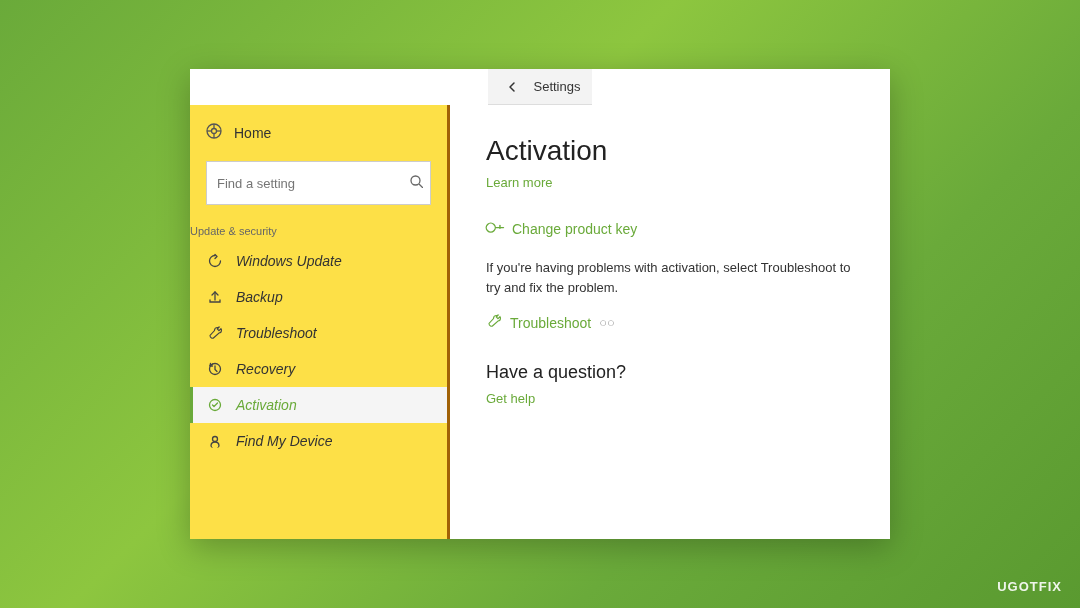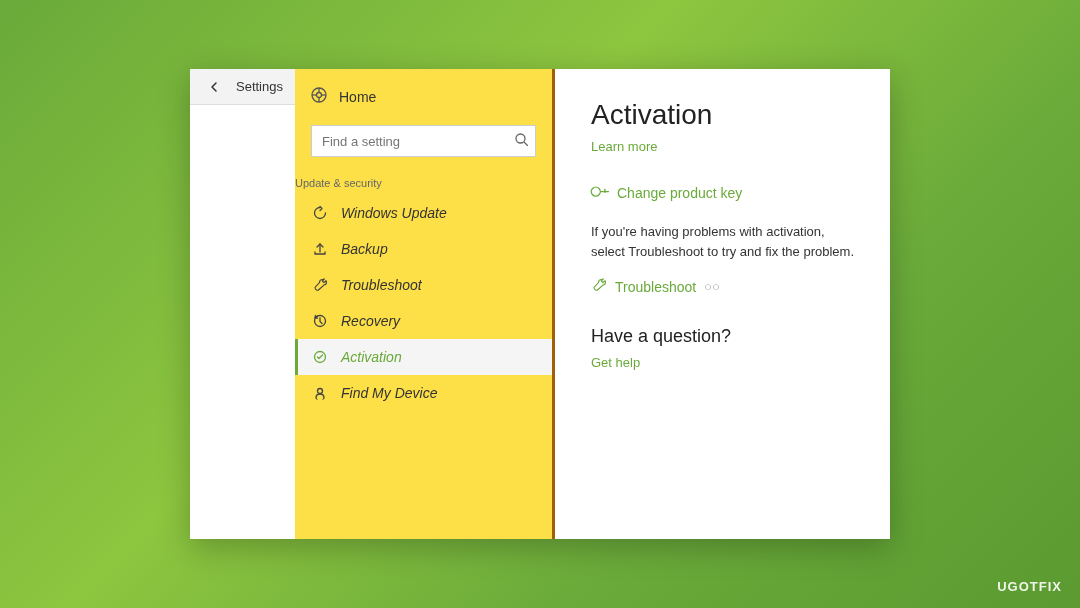--- a/index.html
+++ b/index.html
@@ -25,21 +25,23 @@
       font-weight: 600;
       letter-spacing: 1px;
       opacity: 0.9;
     }
 
     .window {
       width: 700px;
       height: 470px;
       background: white;
       display: flex;
+      flex-direction: column;
       box-shadow: 0 8px 30px rgba(0,0,0,0.25);
+      align-items: center;
     }
 
     .titlebar {
       background: #f3f3f3;
       height: 36px;
       display: flex;
       align-items: center;
       padding: 0 12px;
       border-bottom: 1px solid #ddd;
       flex-shrink: 0;
@@ -97,21 +99,21 @@
       color: #333;
     }
 
     .search-box {
       margin: 8px 16px 16px 16px;
       position: relative;
     }
 
     .search-input {
       width: 100%;
-      height: 32px;
+      height: 44px;
       border: 1px solid #ccc;
       padding: 0 30px 0 10px;
       font-size: 13px;
       outline: none;
       color: #888;
     }
 
     .search-icon-wrap {
       position: absolute;
       right: 8px;

